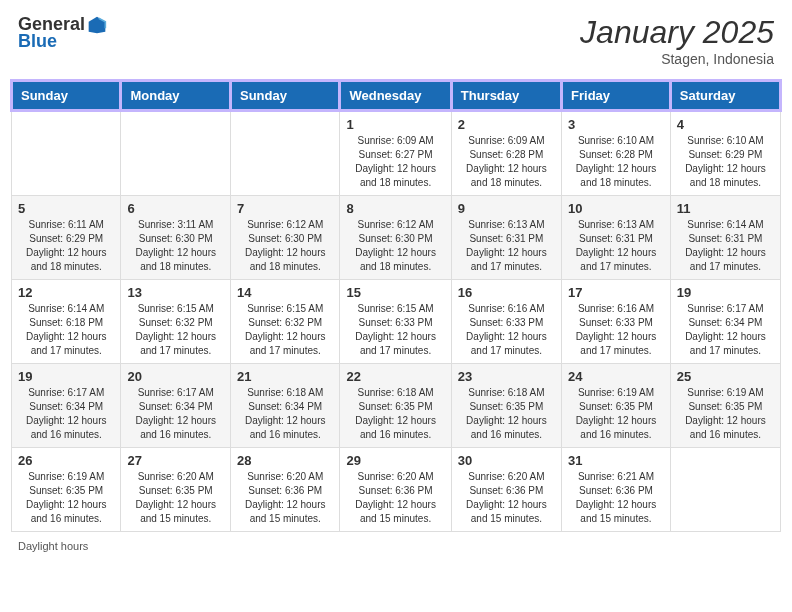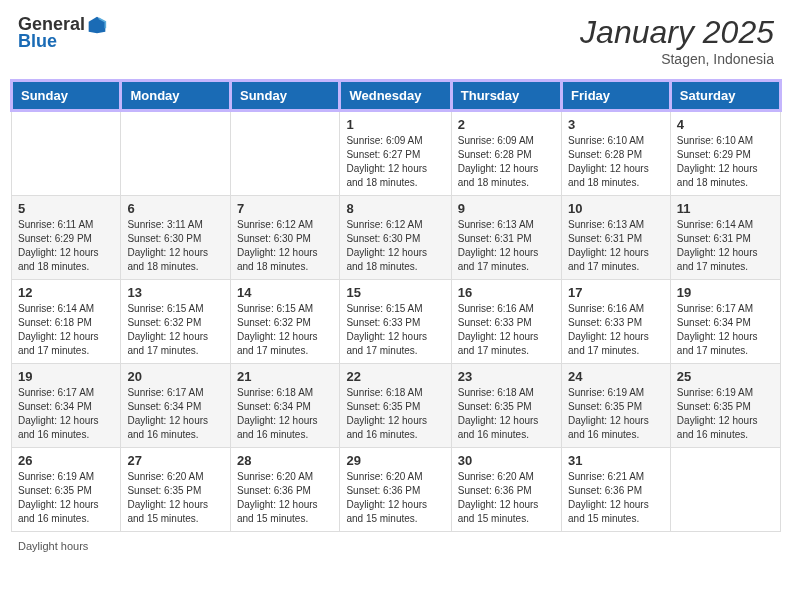--- a/index.html
+++ b/index.html
@@ -77,20 +77,21 @@
     .day-number {
       font-size: 13px;
       font-weight: bold;
       color: #333;
       margin-bottom: 2px;
     }
     .day-info {
       font-size: 10px;
       color: #333;
       line-height: 1.4;
+      text-align: center;
     }
     .empty-cell {
       background: #fff !important;
     }
     .footer {
       margin-top: 8px;
       font-size: 11px;
       color: #555;
       padding-left: 8px;
     }

